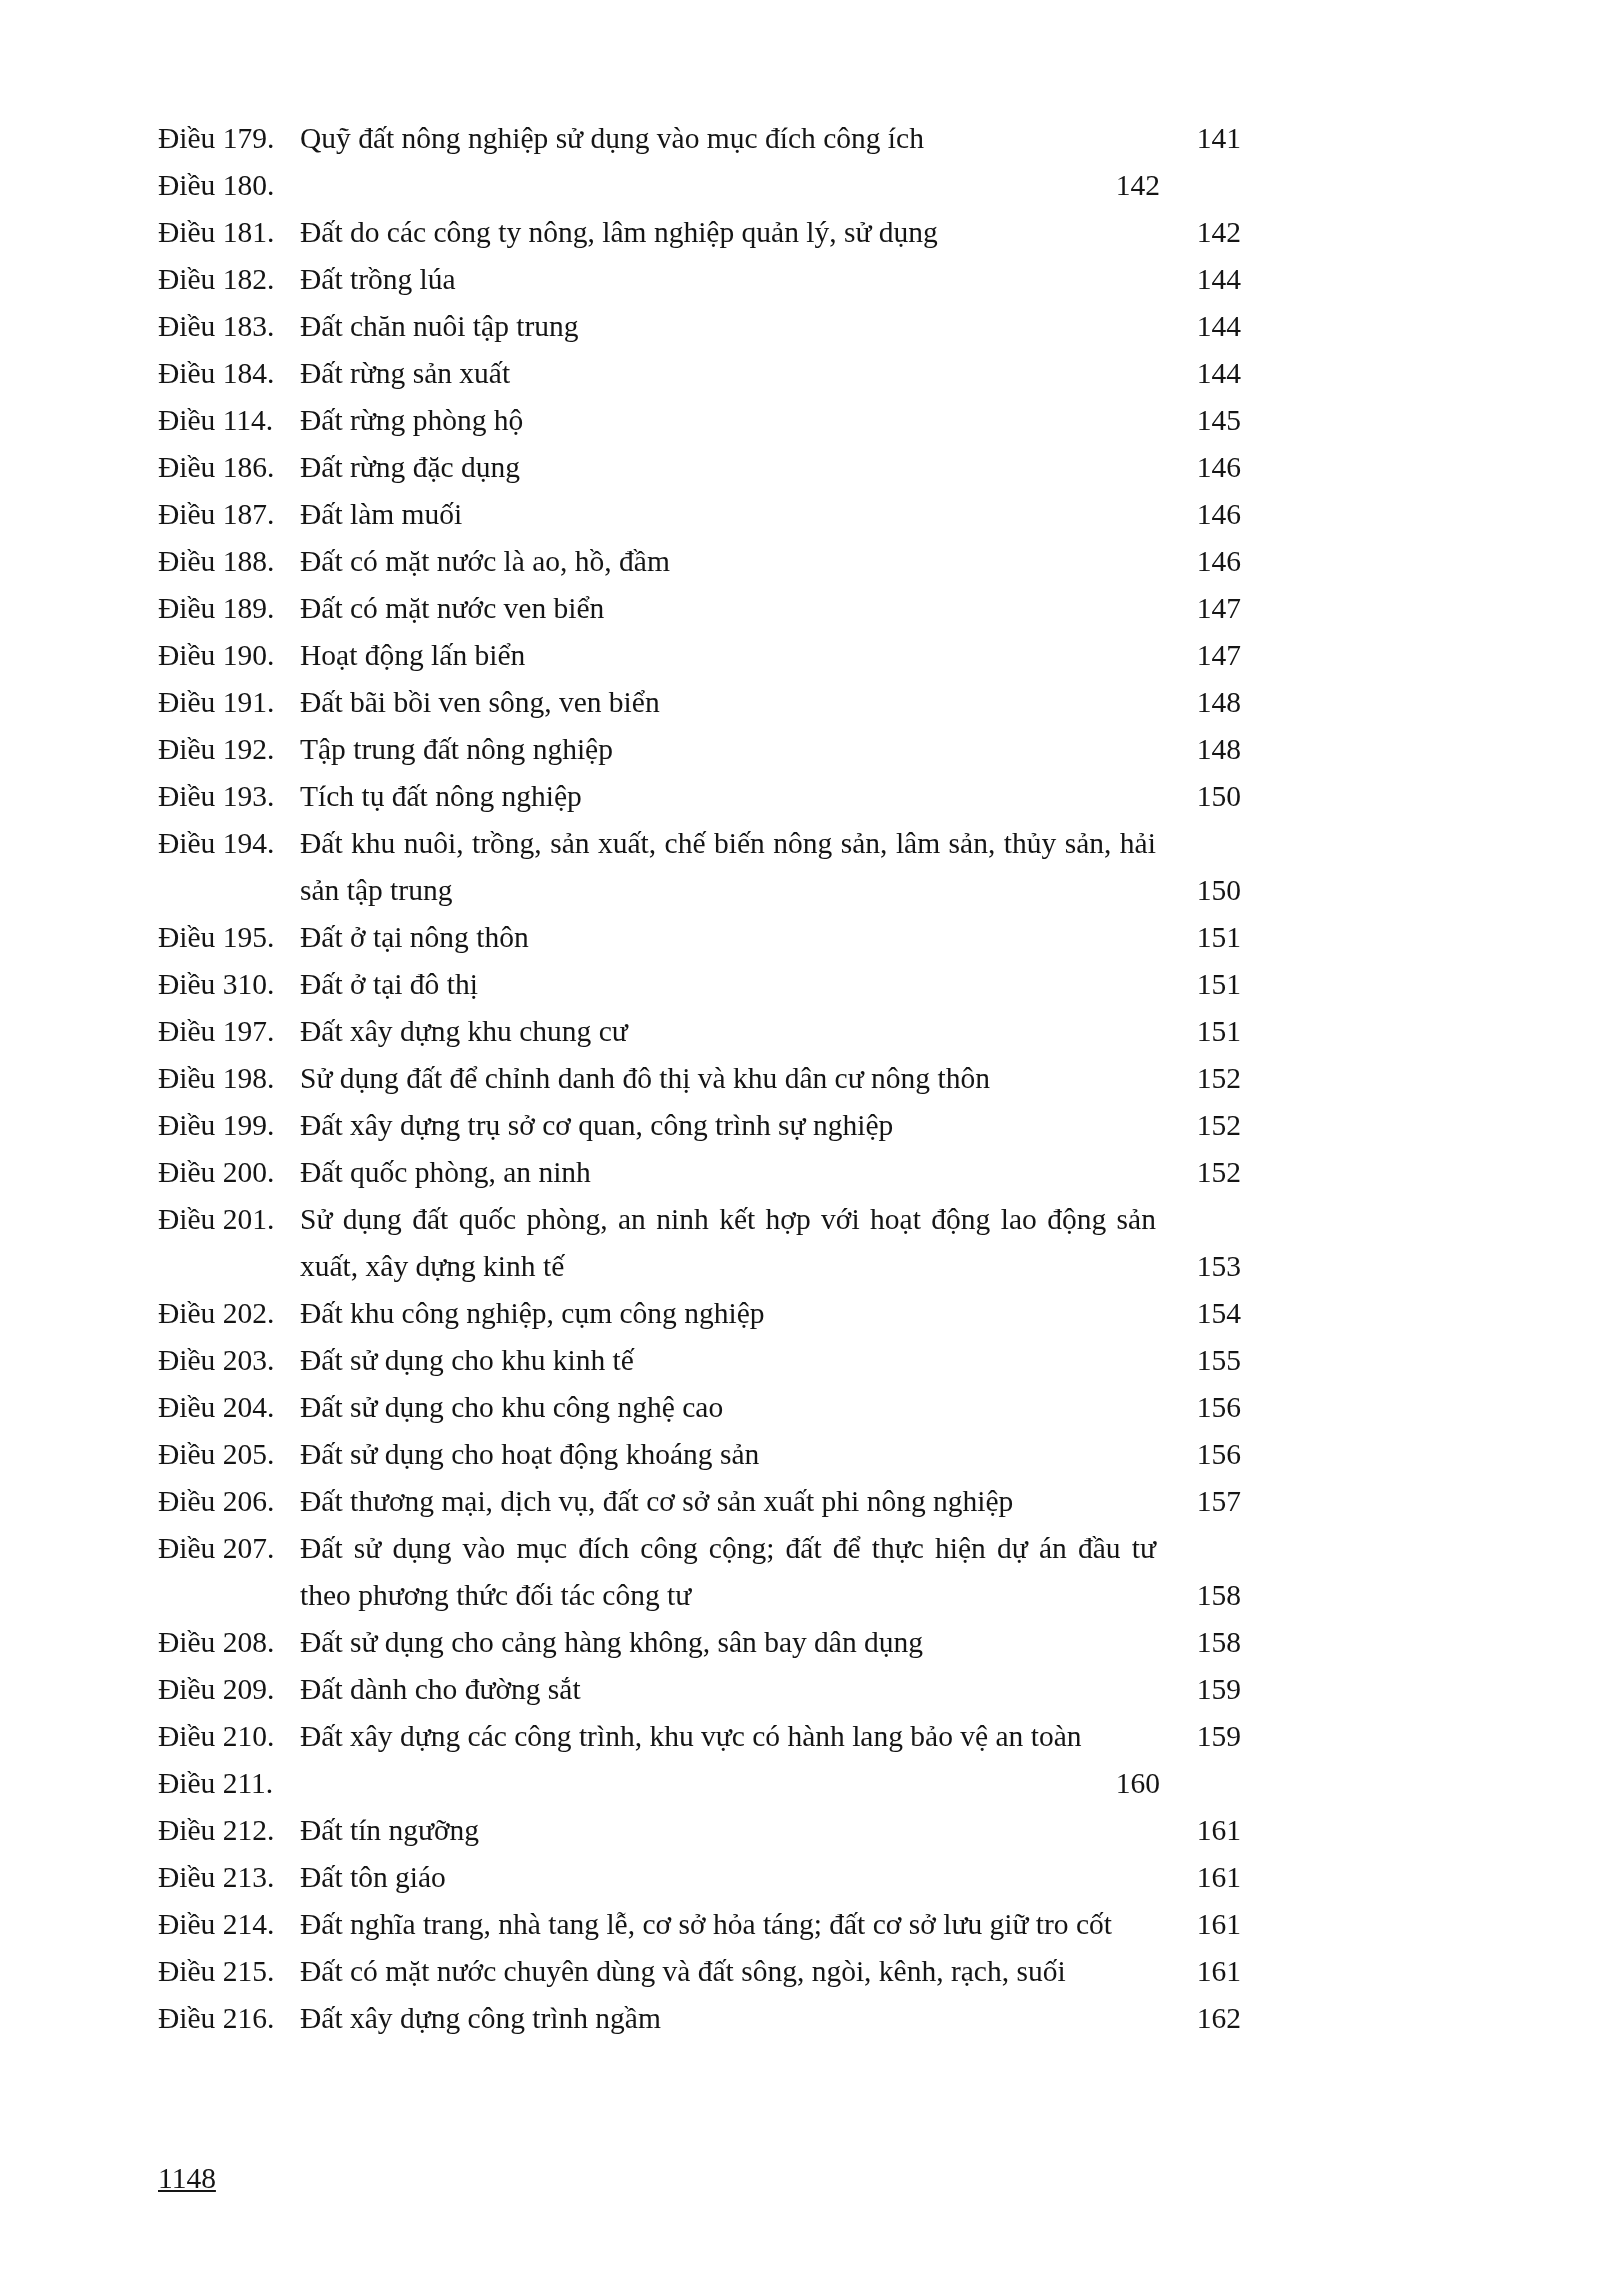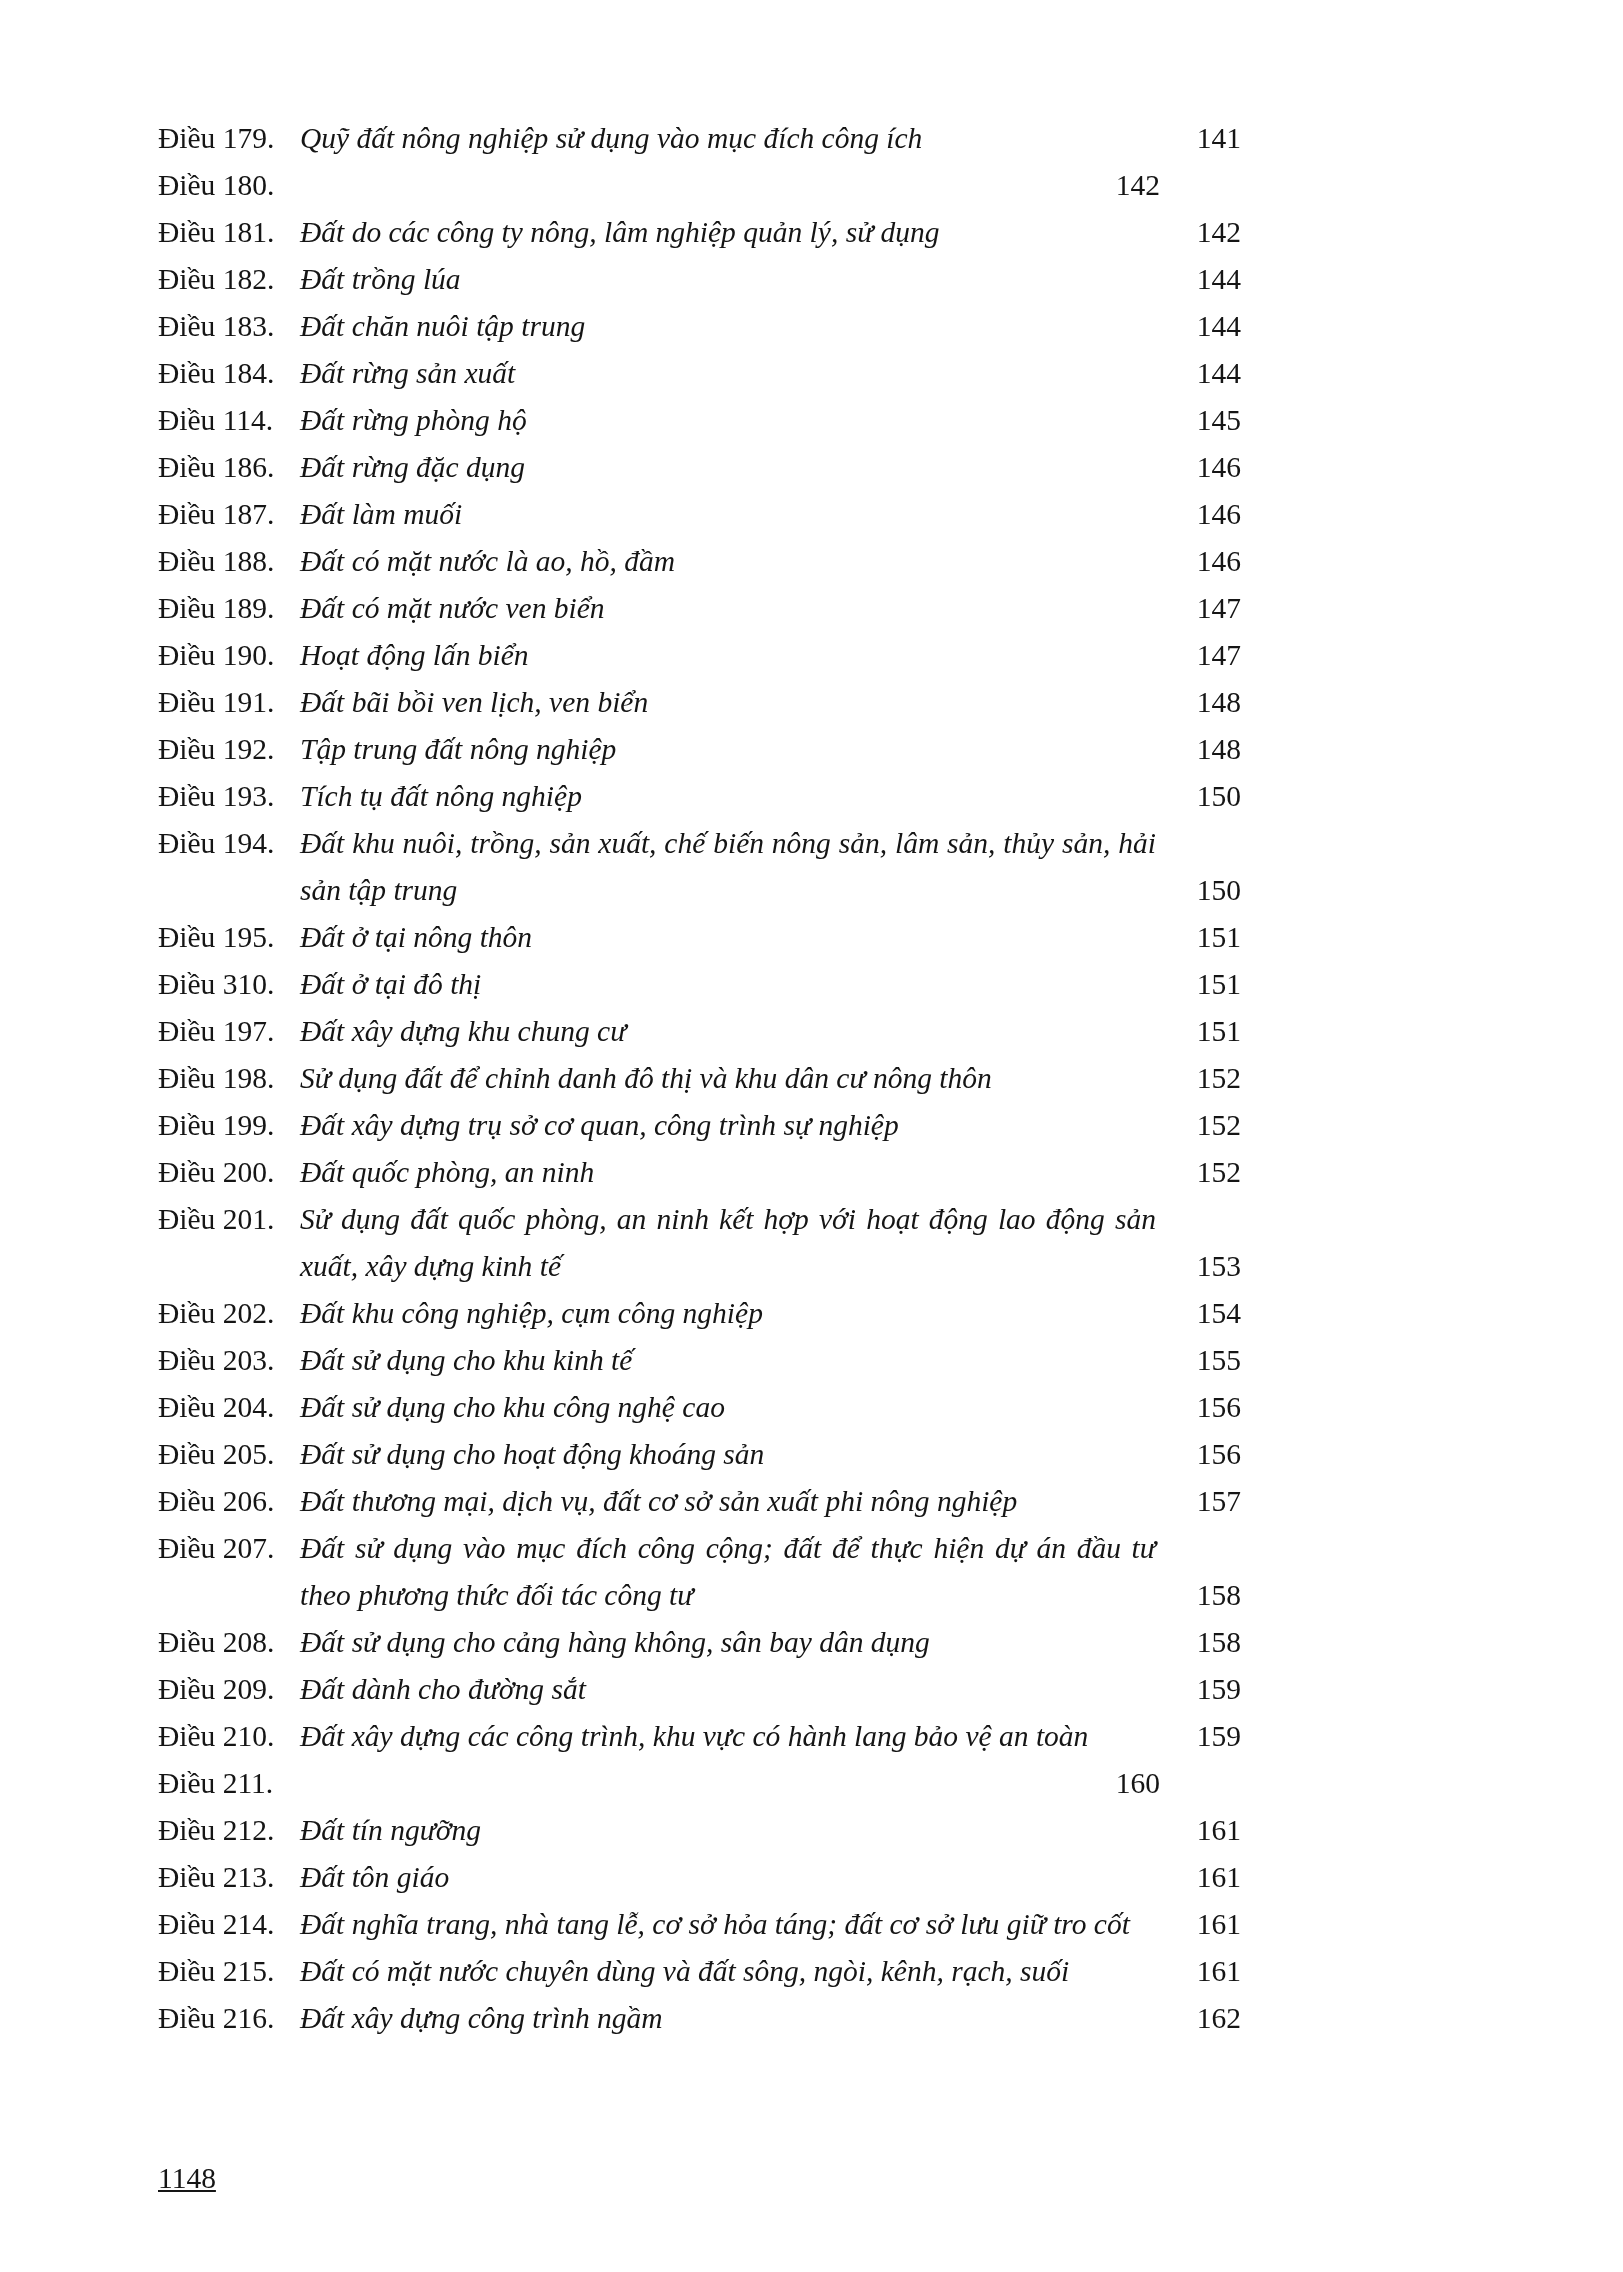--- a/index.html
+++ b/index.html
@@ -27,21 +27,20 @@
     font-size: 29.5px;
     line-height: 47px;
   }
   .entry .label {
     align-self: start;
     white-space: nowrap;
   }
   .entry .title {
     text-align: justify;
     padding-right: 4.1px;
-    font-style: italic;
   }
   .entry .pagenum {
     align-self: end;
     text-align: right;
   }
   .footer {
     position: absolute;
     left: 158px;
     bottom: 71px;
     font-size: 29.5px;
@@ -108,21 +107,21 @@
         <span class="title">Đất có mặt nước ven biển</span>
         <span class="pagenum">147</span>
       </div>
       <div class="entry">
         <span class="label">Điều 190.</span>
         <span class="title">Hoạt động lấn biển</span>
         <span class="pagenum">147</span>
       </div>
       <div class="entry">
         <span class="label">Điều 191.</span>
-        <span class="title">Đất bãi bồi ven lịch, ven biển</span>
+        <span class="title">Đất bãi bồi ven sông, ven biển</span>
         <span class="pagenum">148</span>
       </div>
       <div class="entry">
         <span class="label">Điều 192.</span>
         <span class="title">Tập trung đất nông nghiệp</span>
         <span class="pagenum">148</span>
       </div>
       <div class="entry">
         <span class="label">Điều 193.</span>
         <span class="title">Tích tụ đất nông nghiệp</span>

